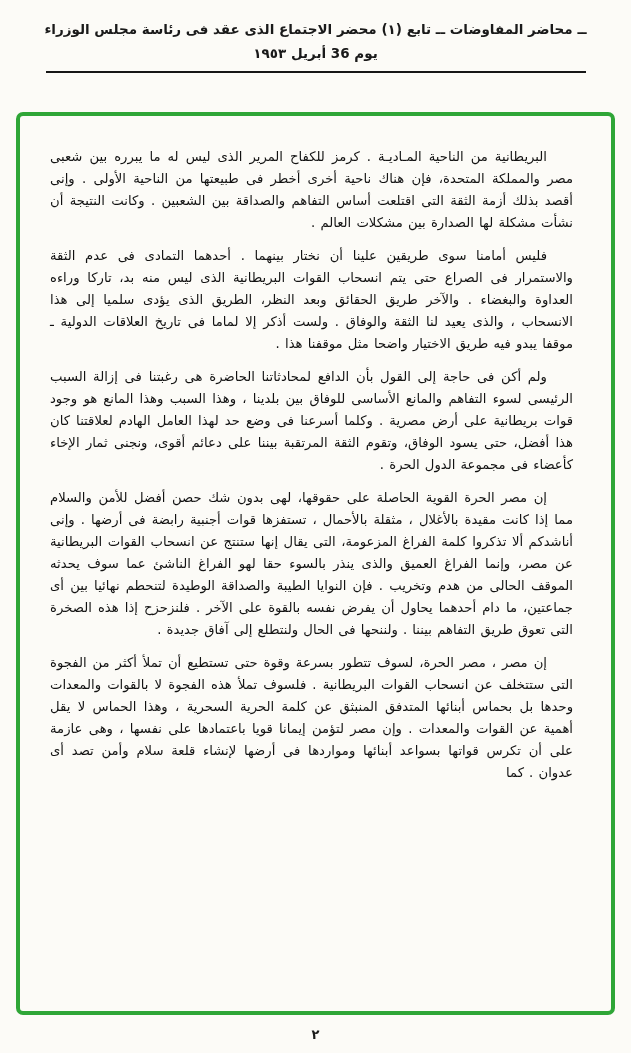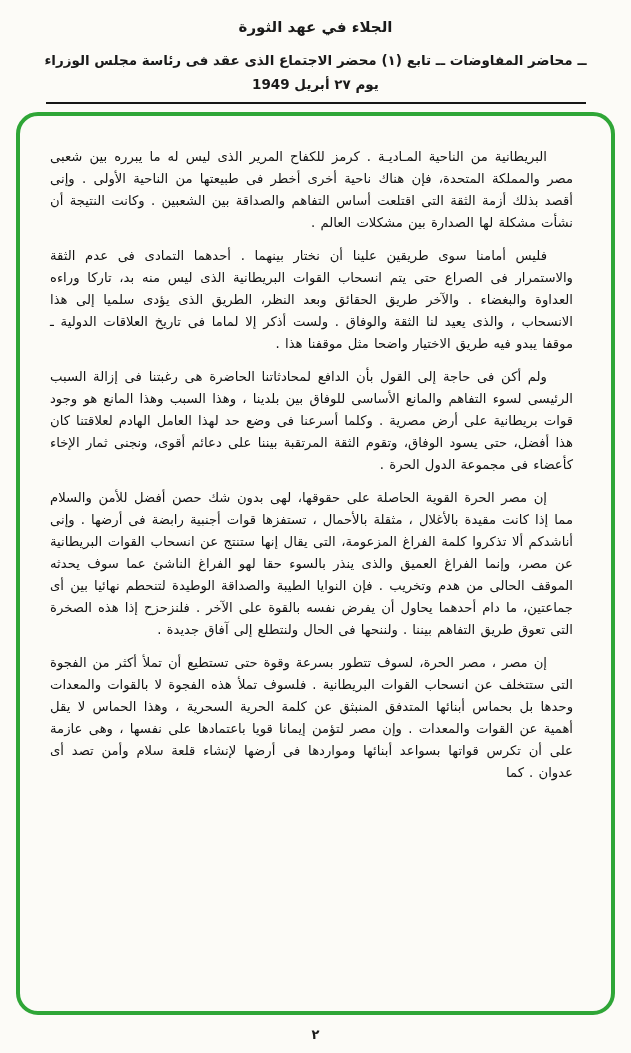--- a/index.html
+++ b/index.html
@@ -44,21 +44,21 @@
     width: 540px;
     margin: 0 auto;
   }
   .content-box {
     position: absolute;
     left: 16px;
     right: 16px;
     top: 112px;
     bottom: 38px;
     border: 4px solid #2fa637;
-    border-radius: 22px;
+    border-radius: 7px;
     padding: 30px 38px 18px 30px;
     direction: rtl;
     overflow: hidden;
   }
   .content-box p {
     font-size: 13.2px;
     line-height: 22px;
     text-align: justify;
     text-indent: 26px;
     margin-bottom: 11px;
@@ -75,22 +75,21 @@
     font-weight: bold;
     color: #1a1a1a;
   }
 </style>
 </head>
 <body>
 
 <div class="page">
 
   <div class="header">
-    <div class="title">الجلاء في عهد الثورة</div>
-    <div class="subtitle">ــ محاضر المفاوضات ــ تابع (١) محضر الاجتماع الذى عقد فى رئاسة مجلس الوزراء يوم ٢٧ أبريل 1949</div>
+    <div class="subtitle">ــ محاضر المفاوضات ــ تابع (١) محضر الاجتماع الذى عقد فى رئاسة مجلس الوزراء يوم 36 أبريل ١٩٥٣</div>
     <div class="rule"></div>
   </div>
 
   <div class="content-box">
     <p>البريطانية من الناحية المـاديـة . كرمز للكفاح المرير الذى ليس له ما يبرره بين شعبى مصر والمملكة المتحدة، فإن هناك ناحية أخرى أخطر فى طبيعتها من الناحية الأولى . وإنى أقصد بذلك أزمة الثقة التى اقتلعت أساس التفاهم والصداقة بين الشعبين . وكانت النتيجة أن نشأت مشكلة لها الصدارة بين مشكلات العالم .</p>
     <p>فليس أمامنا سوى طريقين علينا أن نختار بينهما . أحدهما التمادى فى عدم الثقة والاستمرار فى الصراع حتى يتم انسحاب القوات البريطانية الذى ليس منه بد، تاركا وراءه العداوة والبغضاء . والآخر طريق الحقائق وبعد النظر، الطريق الذى يؤدى سلميا إلى هذا الانسحاب ، والذى يعيد لنا الثقة والوفاق . ولست أذكر إلا لماما فى تاريخ العلاقات الدولية ـ موقفا يبدو فيه طريق الاختيار واضحا مثل موقفنا هذا .</p>
     <p>ولم أكن فى حاجة إلى القول بأن الدافع لمحادثاتنا الحاضرة هى رغبتنا فى إزالة السبب الرئيسى لسوء التفاهم والمانع الأساسى للوفاق بين بلدينا ، وهذا السبب وهذا المانع هو وجود قوات بريطانية على أرض مصرية . وكلما أسرعنا فى وضع حد لهذا العامل الهادم لعلاقتنا كان هذا أفضل، حتى يسود الوفاق، وتقوم الثقة المرتقبة بيننا على دعائم أقوى، ونجنى ثمار الإخاء كأعضاء فى مجموعة الدول الحرة .</p>
     <p>إن مصر الحرة القوية الحاصلة على حقوقها، لهى بدون شك حصن أفضل للأمن والسلام مما إذا كانت مقيدة بالأغلال ، مثقلة بالأحمال ، تستفزها قوات أجنبية رابضة فى أرضها . وإنى أناشدكم ألا تذكروا كلمة الفراغ المزعومة، التى يقال إنها ستنتج عن انسحاب القوات البريطانية عن مصر، وإنما الفراغ العميق والذى ينذر بالسوء حقا لهو الفراغ الناشئ عما سوف يحدثه الموقف الحالى من هدم وتخريب . فإن النوايا الطيبة والصداقة الوطيدة لتنحطم نهائيا بين أى جماعتين، ما دام أحدهما يحاول أن يفرض نفسه بالقوة على الآخر . فلنزحزح إذا هذه الصخرة التى تعوق طريق التفاهم بيننا . ولننحها فى الحال ولنتطلع إلى آفاق جديدة .</p>
     <p>إن مصر ، مصر الحرة، لسوف تتطور بسرعة وقوة حتى تستطيع أن تملأ أكثر من الفجوة التى ستتخلف عن انسحاب القوات البريطانية . فلسوف تملأ هذه الفجوة لا بالقوات والمعدات وحدها بل بحماس أبنائها المتدفق المنبثق عن كلمة الحرية السحرية ، وهذا الحماس لا يقل أهمية عن القوات والمعدات . وإن مصر لتؤمن إيمانا قويا باعتمادها على نفسها ، وهى عازمة على أن تكرس قواتها بسواعد أبنائها ومواردها فى أرضها لإنشاء قلعة سلام وأمن تصد أى عدوان . كما</p>
   </div>

